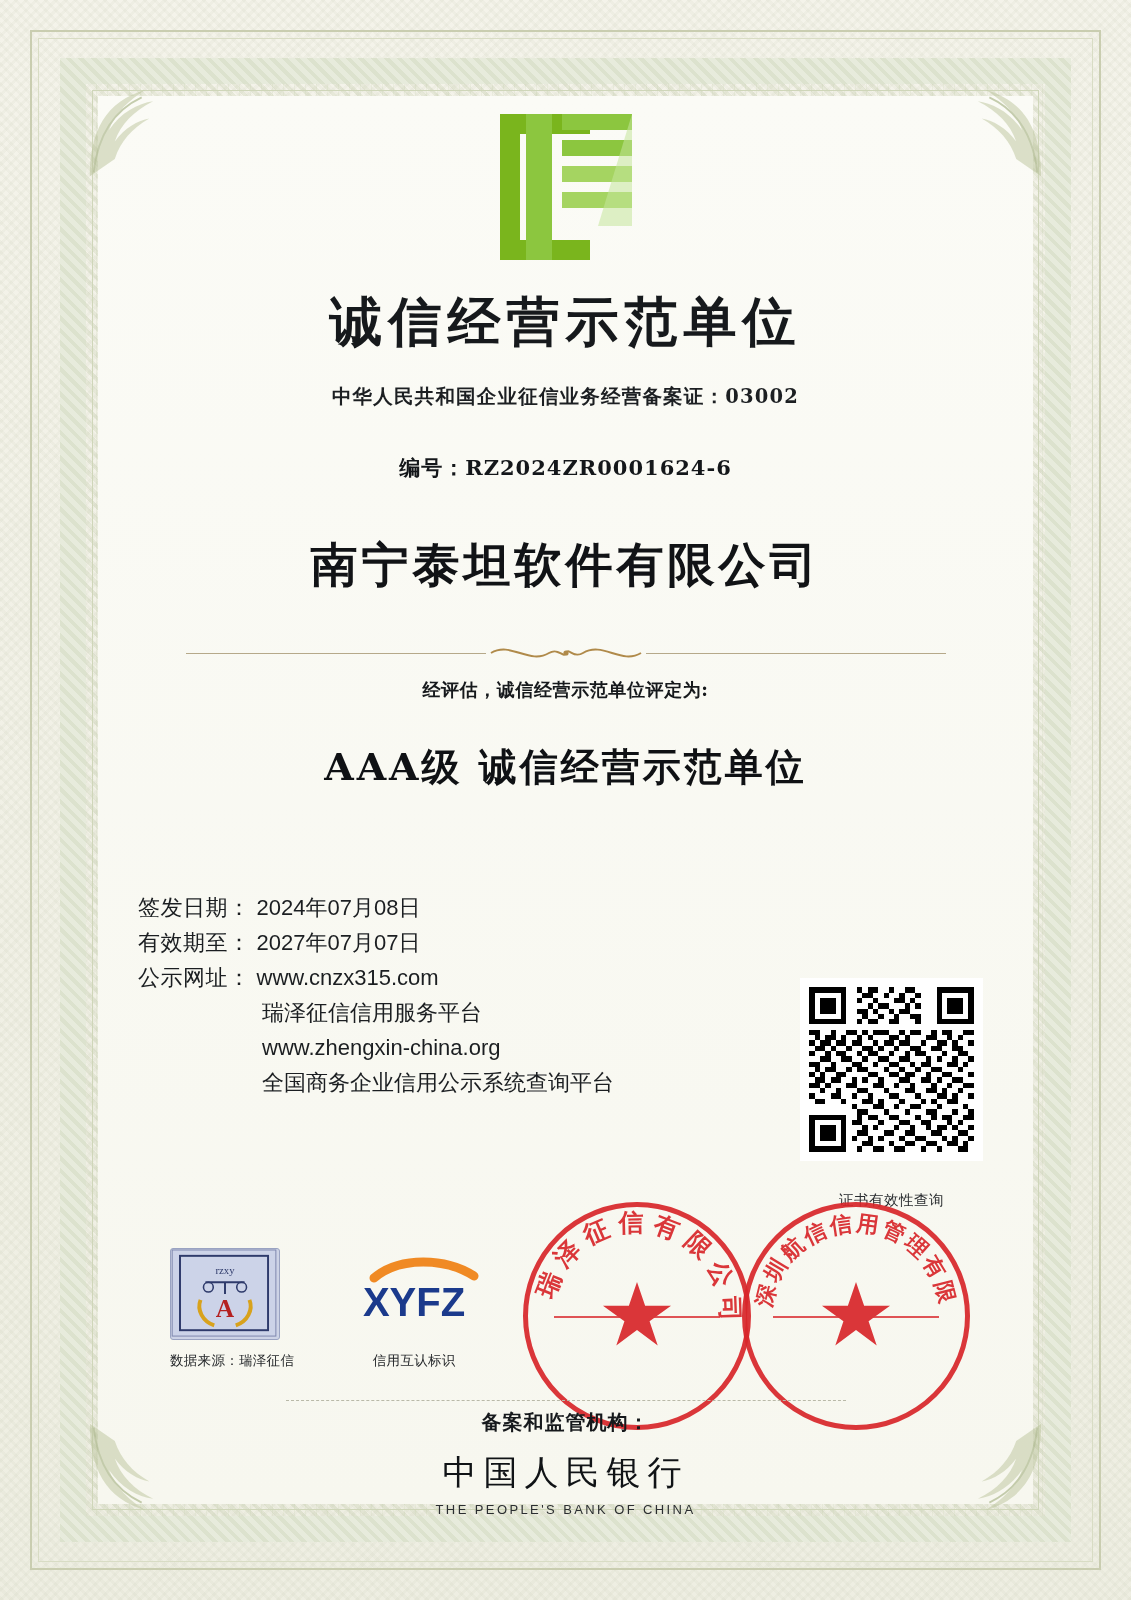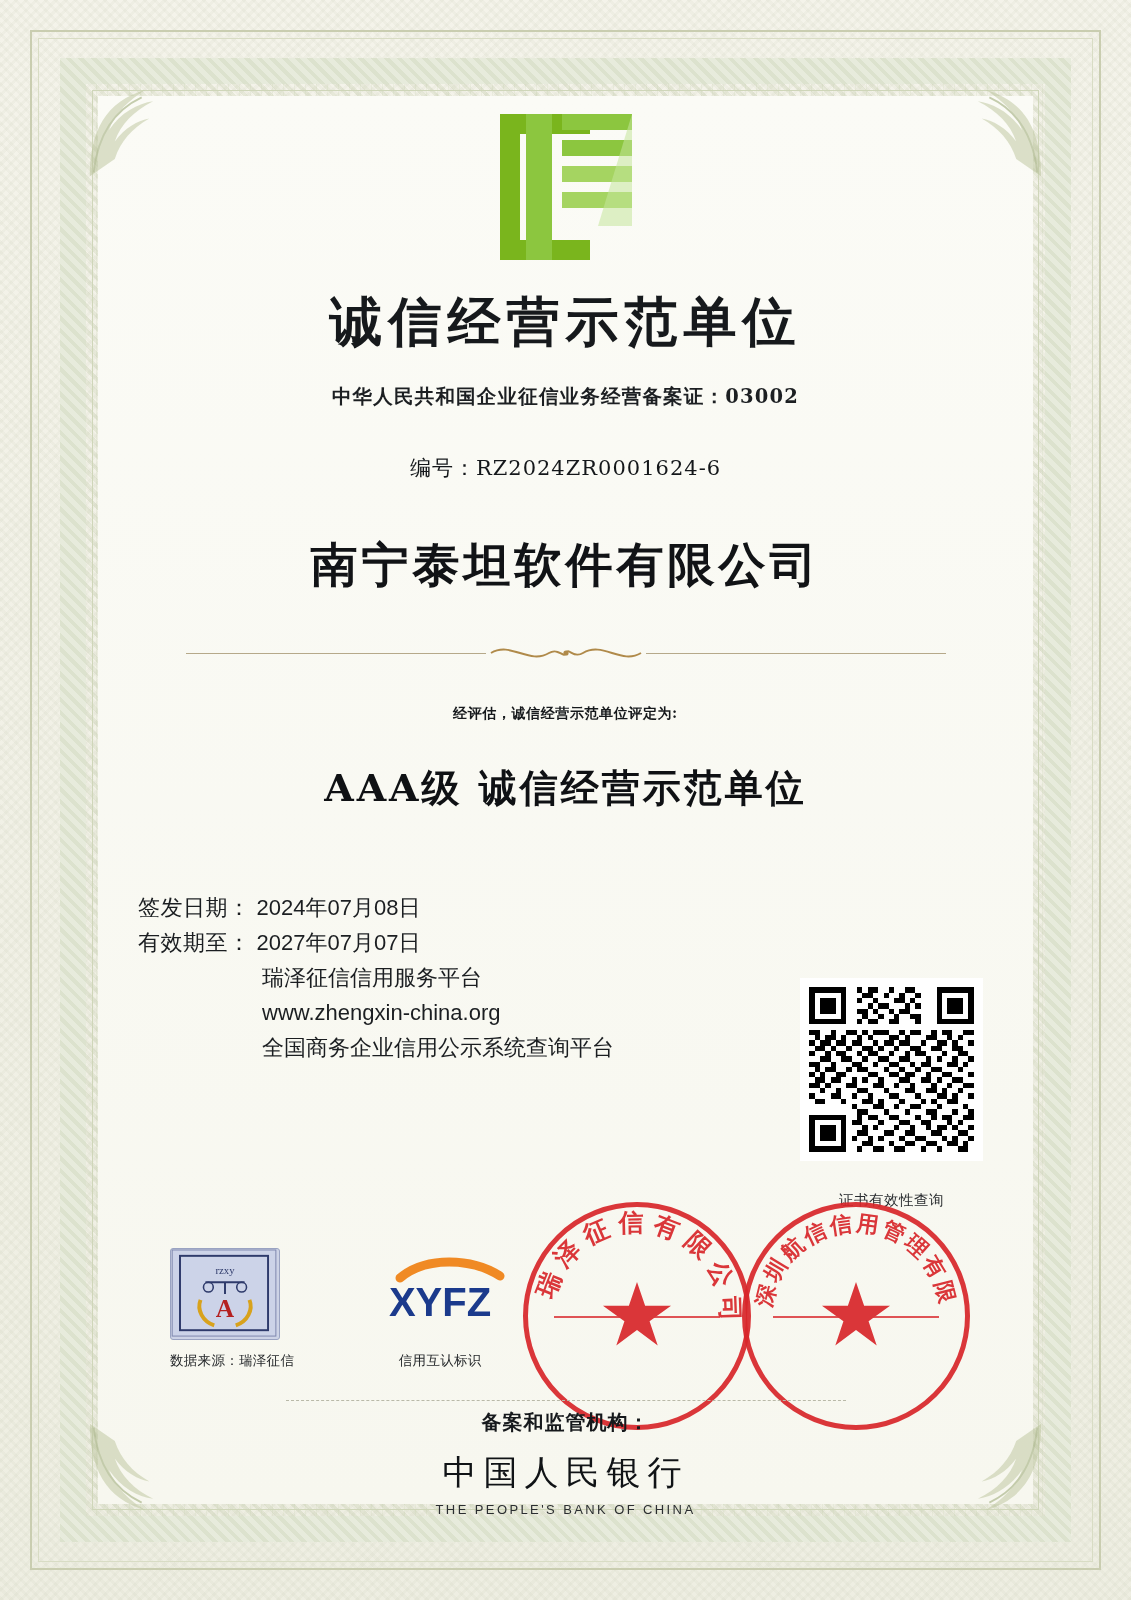--- a/index.html
+++ b/index.html
@@ -98,21 +98,21 @@
   .subtitle {
     font-family: "DejaVu Serif", "Liberation Serif", serif;
     font-weight: bold;
     font-size: 19.5px;
     letter-spacing: 1.2px;
     color: #1c1f22;
     margin: 24px 0 0;
   }
   .serial {
     font-family: "DejaVu Serif", "Liberation Serif", serif;
-    font-weight: normal;
+    font-weight: bold;
     font-size: 21px;
     letter-spacing: 1px;
     color: #14171a;
     margin: 44px 0 0;
   }
   .company {
     font-family: "DejaVu Serif", "Liberation Serif", serif;
     font-weight: bold;
     font-size: 47px;
     letter-spacing: 4px;
@@ -146,24 +146,24 @@
     font-family: "DejaVu Serif", "Liberation Serif", serif;
     font-weight: bold;
     font-size: 20.5px;
     letter-spacing: .6px;
     color: #16191c;
     margin: 28px 0 0;
   }
   .assess {
     font-family: "DejaVu Serif", "Liberation Serif", serif;
     font-weight: bold;
-    font-size: 14px;
+    font-size: 18px;
     letter-spacing: .6px;
     color: #16191c;
-    margin: 40px 0 0;
+    margin: 13px 0 0;
   }
   .grade {
     font-family: "DejaVu Serif", "Liberation Serif", serif;
     font-weight: bold;
     font-size: 38px;
     letter-spacing: 3px;
     color: #0f1114;
     margin: 40px 0 0;
   }
   
@@ -201,21 +201,21 @@
     color: #2a2d30;
     letter-spacing: .5px;
   }
   
   .badges {
     position: absolute;
     left: 170px;
     top: 1248px;
     display: flex;
     align-items: flex-start;
-    gap: 66px;
+    gap: 40px;
   }
   .badge { text-align: center; }
   .badge-img {
     width: 110px;
     height: 92px;
     border: 1px solid #9aa3c2;
     background: #cdd3e6;
     box-sizing: border-box;
     position: relative;
     border-radius: 3px;
@@ -353,20 +353,23 @@
     <div class="assess">经评估，诚信经营示范单位评定为:</div>
     <div class="grade">AAA级 诚信经营示范单位</div>
   </div>
 
   <div class="info">
     <div class="row">
       <span class="lbl">签发日期：</span><span class="val">2024年07月08日</span>
     </div>
     <div class="row">
       <span class="lbl">有效期至：</span><span class="val">2027年07月07日</span>
+    </div>
+    <div class="row">
+      <span class="lbl">公示网址：</span><span class="val">www.cnzx315.com</span>
     </div>
     <div class="row sub">瑞泽征信信用服务平台</div>
     <div class="row sub">www.zhengxin-china.org</div>
     <div class="row sub">全国商务企业信用公示系统查询平台</div>
   </div>
 
   <div class="qr-wrap">
     <svg class="qr" viewBox="0 0 33 33" shape-rendering="crispEdges">
       <rect width="33" height="33" fill="#ffffff"></rect>
       <g fill="#000000">

